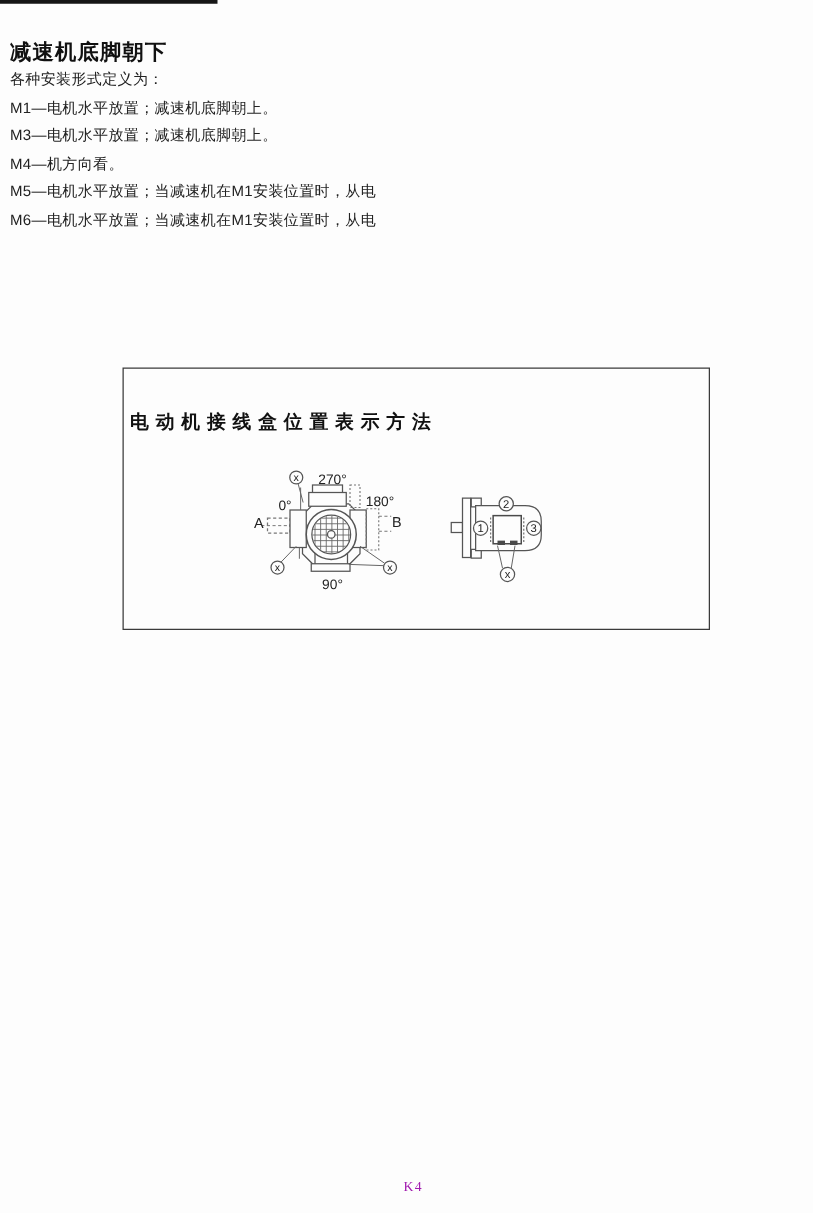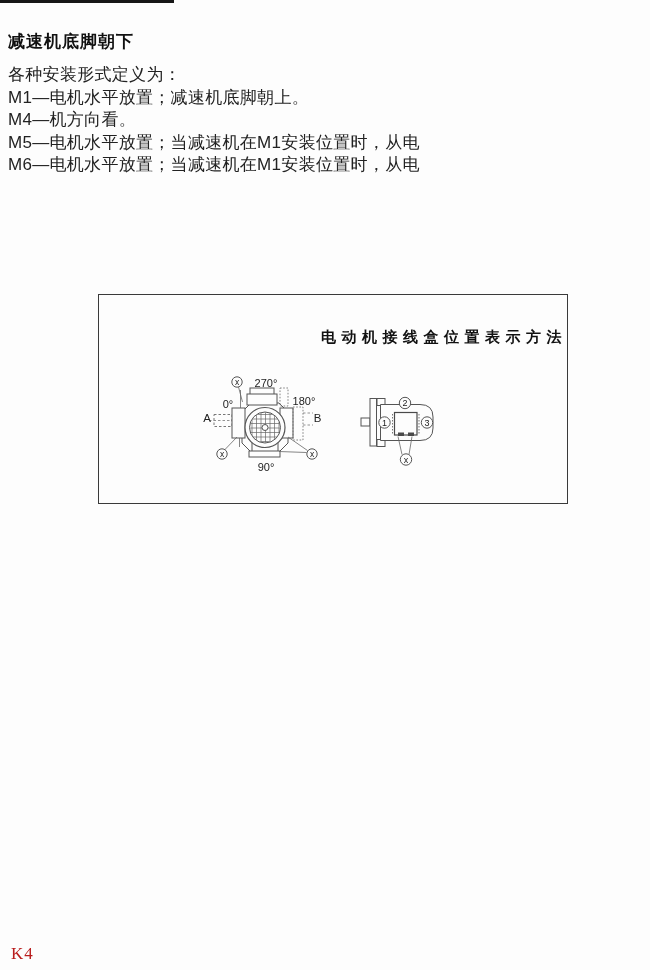--- a/index.html
+++ b/index.html
@@ -7,49 +7,50 @@
     width:650px;height:970px;position:relative;
     background:#fdfdfd;color:#1c1c1c;
     font-family:"Liberation Sans",sans-serif;
     overflow:hidden;
   }
   .scan-mark{position:absolute;left:0;top:0;width:174px;height:3px;background:#161616;}
   .page-title{
     position:absolute;left:8px;top:30px;margin:0;
     font-size:17px;font-weight:bold;letter-spacing:1px;color:#111;
   }
-  .defs{position:absolute;left:8px;top:64px;width:340px;font-size:17px;color:#222;}
+  .defs{position:absolute;left:8px;top:52px;width:340px;font-size:12px;color:#222;}
   .defs .line{height:22.6px;line-height:22.6px;white-space:nowrap;letter-spacing:0.3px;}
   .defs .cont{padding-left:25px;}
   .figure-box{
     position:absolute;left:98px;top:294px;width:468px;height:208px;
     border:1.5px solid #3a3a3a;background:transparent;
   }
   .figure-title{
-    margin-top:33px;text-align:right;
+    margin-top:33px;text-align:left;
     font-size:15px;font-weight:bold;letter-spacing:5.5px;padding-left:5px;
     color:#111;
   }
   svg.diagram{position:absolute;left:0;top:0;pointer-events:none;}
   svg text{font-family:"Liberation Sans",sans-serif;fill:#222;}
   .footer{
-    position:absolute;left:11px;right:0;top:944px;
-    font-family:"Liberation Serif",serif;font-size:17px;color:#b91c1c;letter-spacing:1px;
+    position:absolute;left:11px;right:0;top:944px;text-align:center;
+    font-family:"Liberation Serif",serif;font-size:11px;color:#a21caf;letter-spacing:1px;
   }
 </style>
 </head>
 <body>
 
 <div class="scan-mark"></div>
 
 <h1 class="page-title">减速机底脚朝下</h1>
 
 <div class="defs">
   <div class="line">各种安装形式定义为：</div>
   <div class="line">M1—电机水平放置；减速机底脚朝上。</div>
+  <div class="line">M3—电机水平放置；减速机底脚朝上。</div>
   <div class="line">M4—机方向看。</div>
   <div class="line">M5—电机水平放置；当减速机在M1安装位置时，从电</div>
   <div class="line">M6—电机水平放置；当减速机在M1安装位置时，从电</div>
 </div>
 
 <div class="figure-box">
   <div class="figure-title">电动机接线盒位置表示方法</div>
 </div>
 
 <svg class="diagram" width="650" height="970" viewBox="0 0 650 970">

